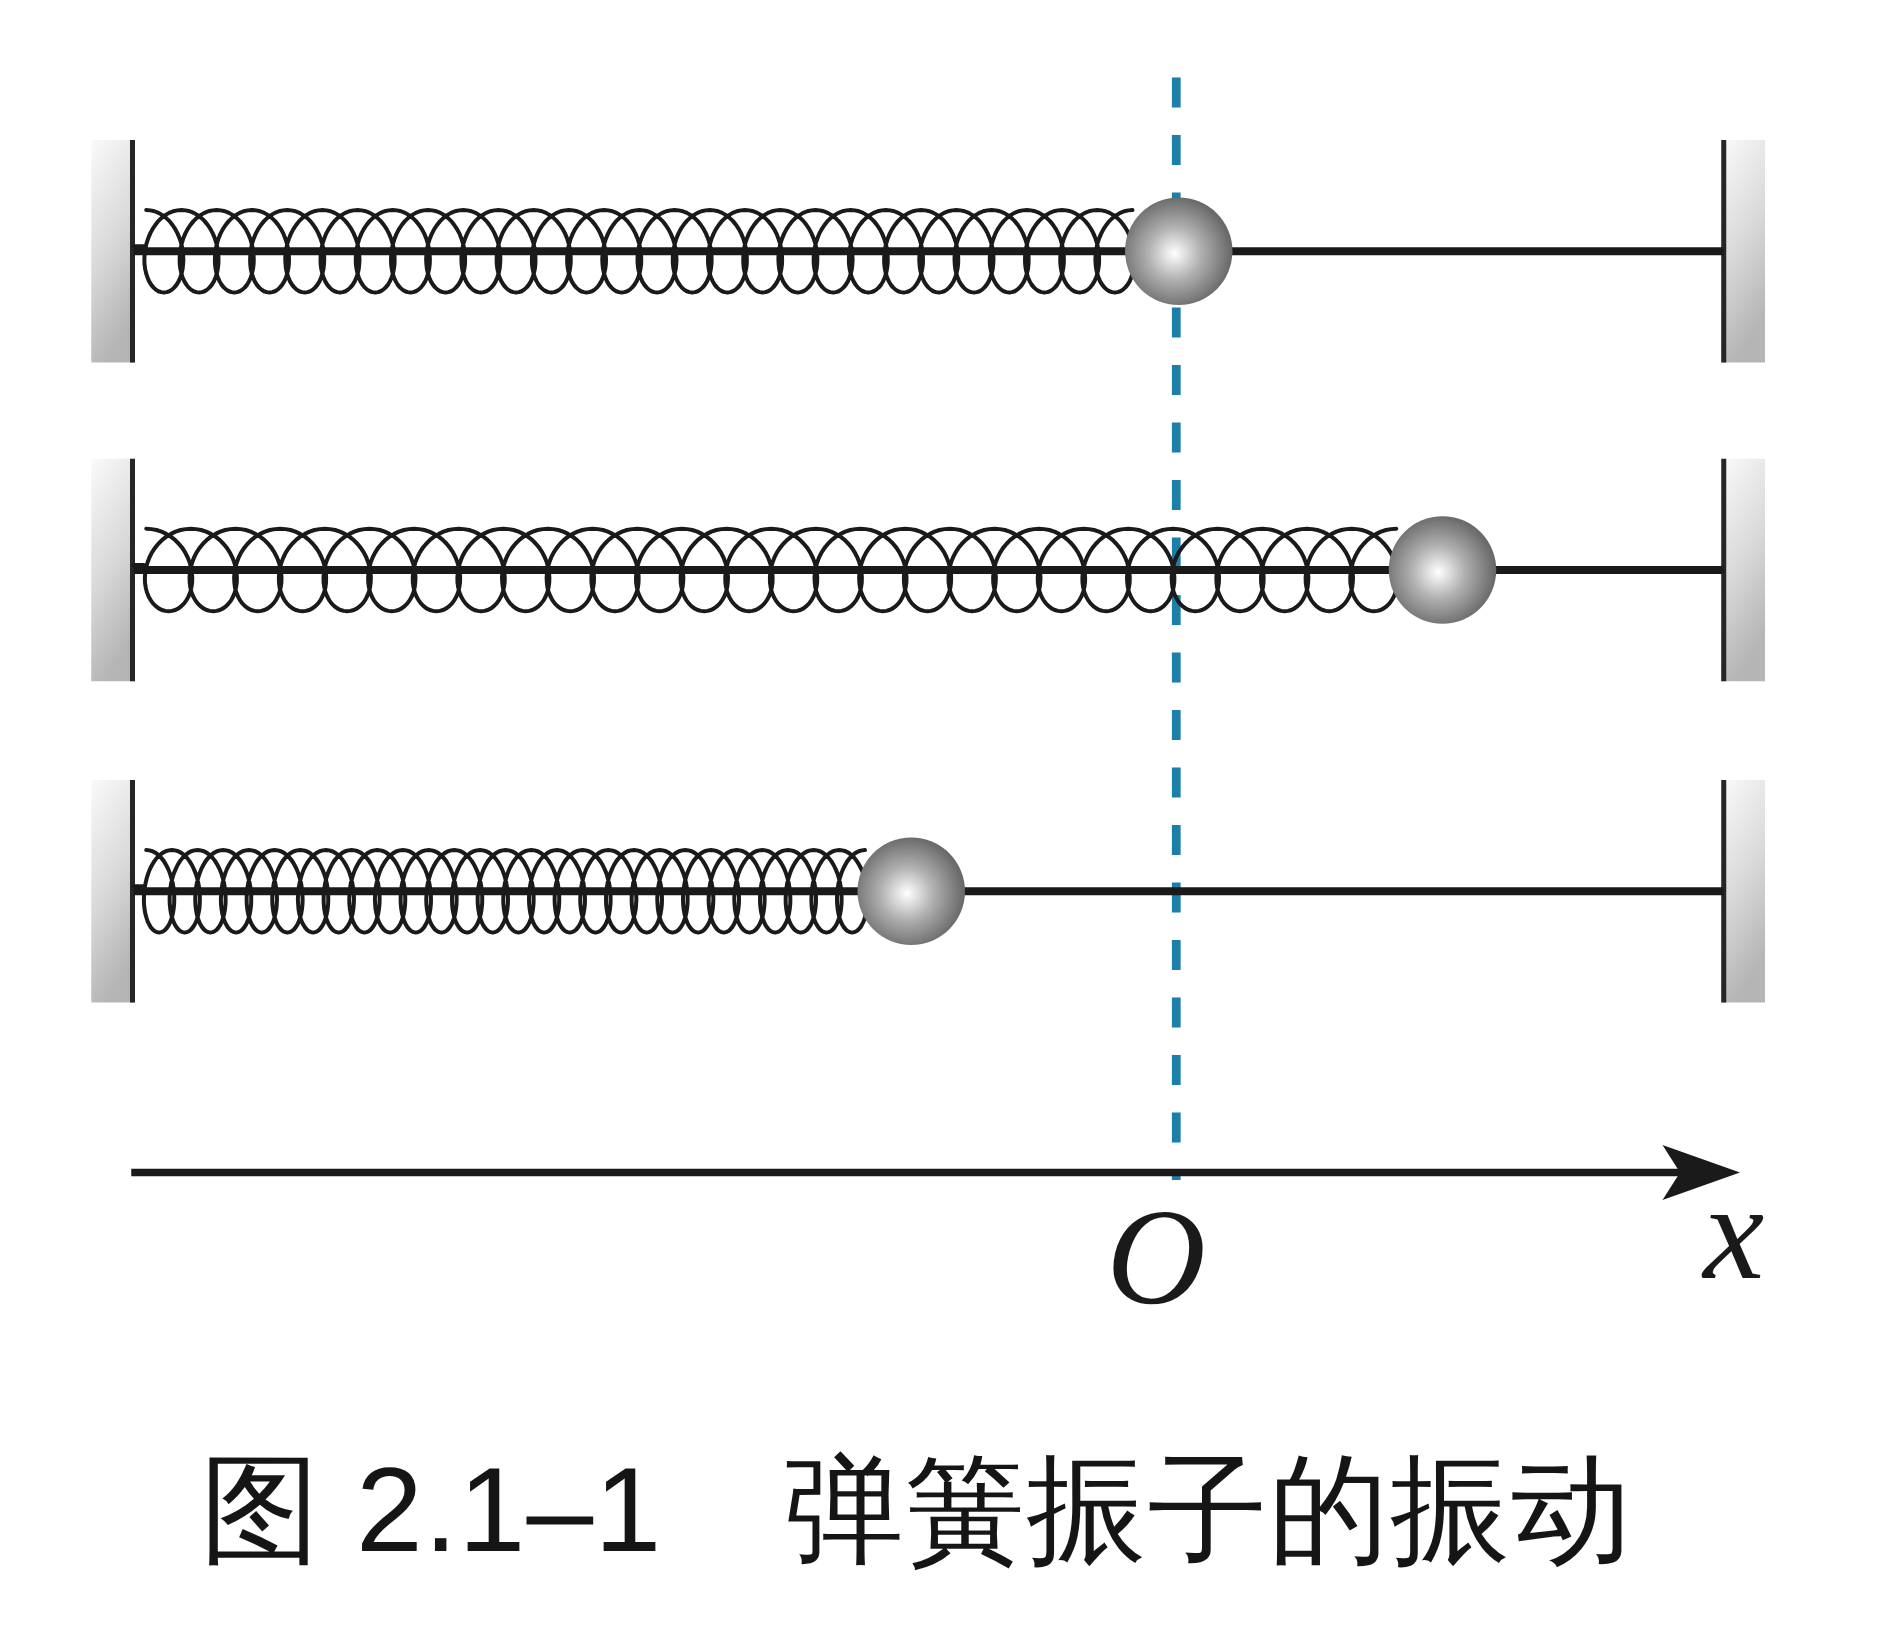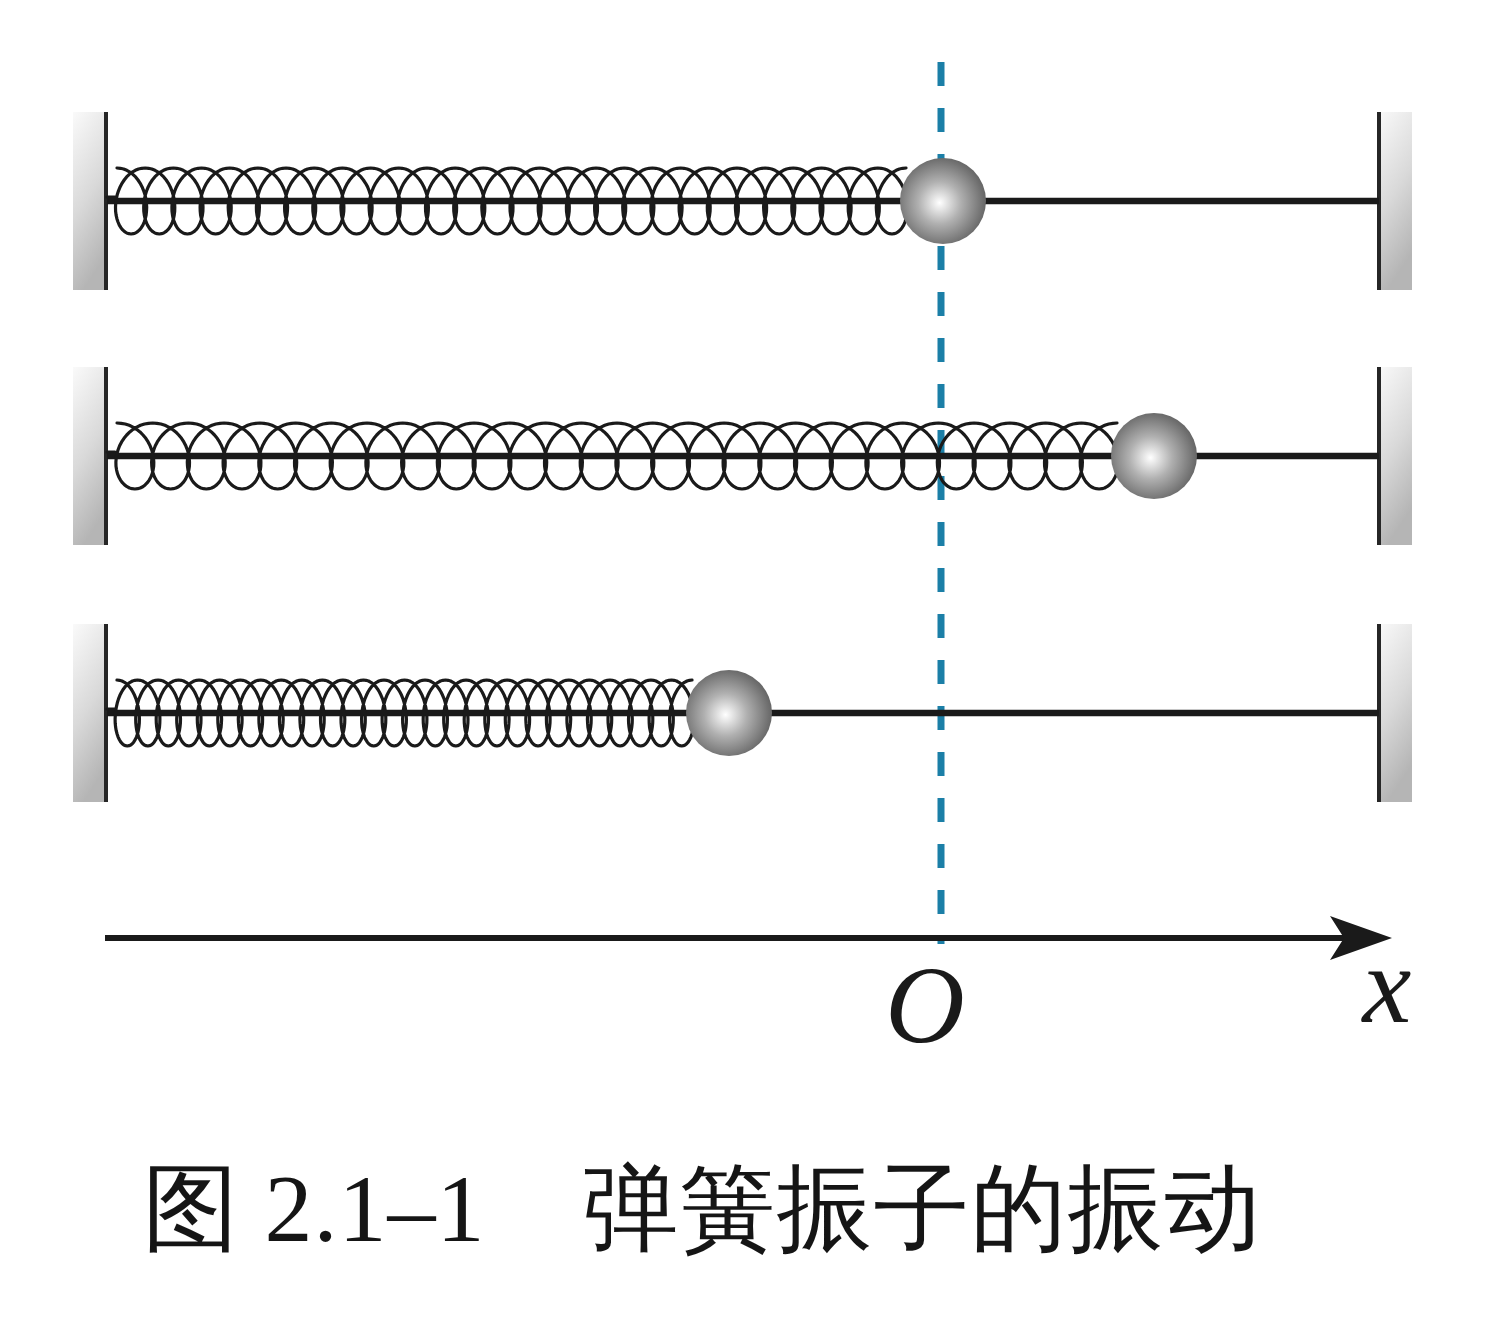--- a/index.html
+++ b/index.html
@@ -7,22 +7,22 @@
     width:1510px;height:1321px;background:#ffffff;position:relative;overflow:hidden;
     font-family:"Liberation Serif","DejaVu Serif",serif;
   }
   #fig-svg{position:absolute;left:0;top:0;}
   .spring{fill:none;stroke-linecap:round;stroke-linejoin:round;}
   .axis-text{
     font-family:"Liberation Serif","DejaVu Serif",serif;
     font-style:italic;font-size:110px;fill:#1a1a1a;text-anchor:middle;
   }
   .caption{
-    position:absolute;left:702px;top:1210px;transform:translate(-50%,-50%);
-    font-family:Liberation Serif, serif;
+    position:absolute;left:733px;top:1210px;transform:translate(-50%,-50%);
+    font-family:Liberation Sans, sans-serif;
     font-size:96px;color:#151515;white-space:nowrap;letter-spacing:1px;
   }
 </style>
 </head>
 <body>
 
 <svg id="fig-svg" width="1510" height="1321" viewBox="0 0 1510 1321">
   <defs>
     <linearGradient id="wallGrad" x1="0" y1="0" x2="0.3" y2="1">
       <stop offset="0" stop-color="#fafafa"></stop>

